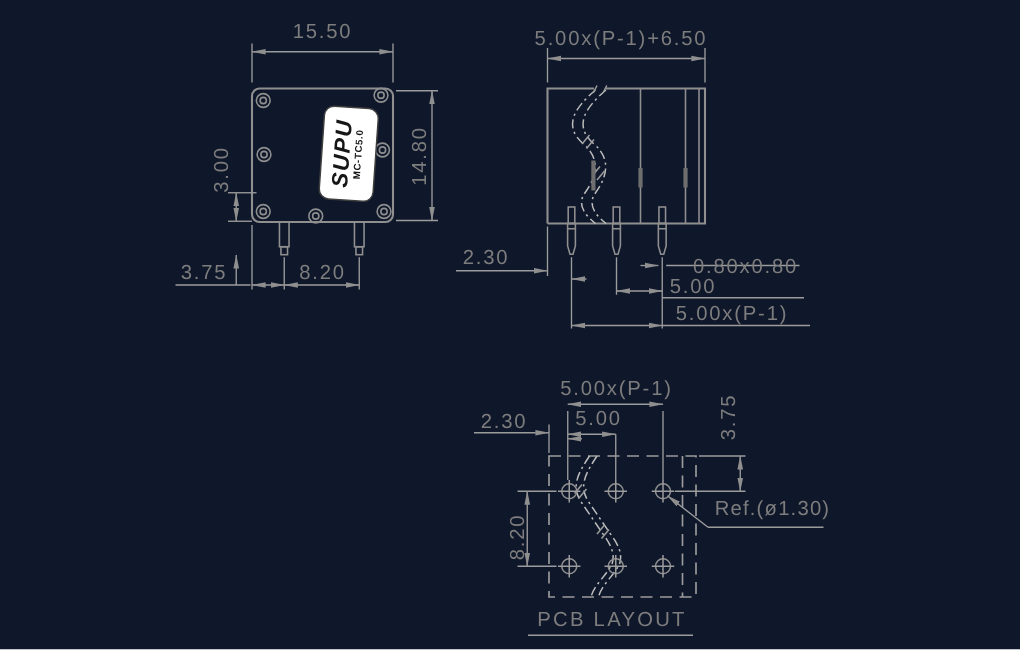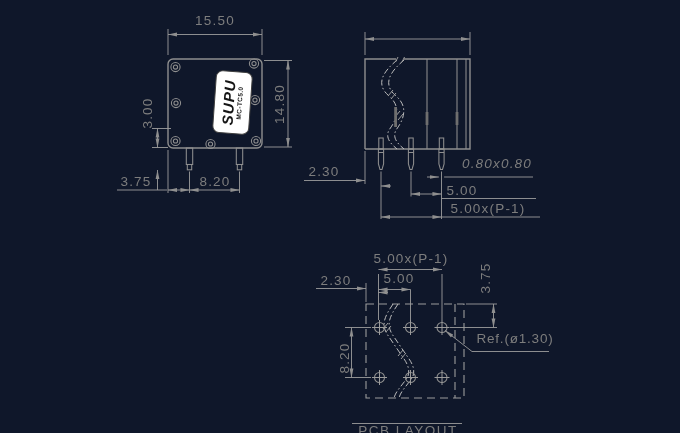--- a/index.html
+++ b/index.html
@@ -254,26 +254,27 @@
   <span class="txt" style="left:115px;top:175px;width:42px;">3.75</span>
   <span class="txt" style="left:197px;top:175px;width:36px;">8.20</span>
 
   <div class="plabel">
     <div class="inner">
       <span class="brand">SUPU</span>
       <span class="model">MC-TC5.0</span>
     </div>
   </div>
 
+  <span class="txt" style="left:349px;top:19px;width:130px;">5.00x(P-1)+6.50</span>
   <span class="txt" style="left:303px;top:165px;width:42px;">2.30</span>
-  <span class="txt" style="left:458px;top:157px;width:78px;font-style:italic;">0.80x0.80</span>
+  <span class="txt" style="left:458px;top:171px;width:78px;">0.80x0.80</span>
   <span class="txt" style="left:444px;top:184px;width:36px;">5.00</span>
   <span class="txt" style="left:450px;top:202px;width:76px;">5.00x(P-1)</span>
 
   <span class="txt" style="left:370px;top:252px;width:82px;">5.00x(P-1)</span>
   <span class="txt" style="left:381px;top:272px;width:36px;">5.00</span>
   <span class="txt" style="left:315px;top:273.5px;width:42px;">2.30</span>
   <span class="txt rot" style="left:457px;top:270.5px;width:58px;height:14px;">3.75</span>
   <span class="txt rot" style="left:315.5px;top:350.5px;width:58px;height:14px;">8.20</span>
   <span class="txt left" style="left:475px;top:332px;width:80px;letter-spacing:0.8px;">Ref.(ø1.30)</span>
-  <span class="txt title" style="left:340px;top:424px;width:136px;">PCB LAYOUT</span>
+  <span class="txt title" style="left:340px;top:406px;width:136px;">PCB LAYOUT</span>
 
 </div>
 
 </body></html>

